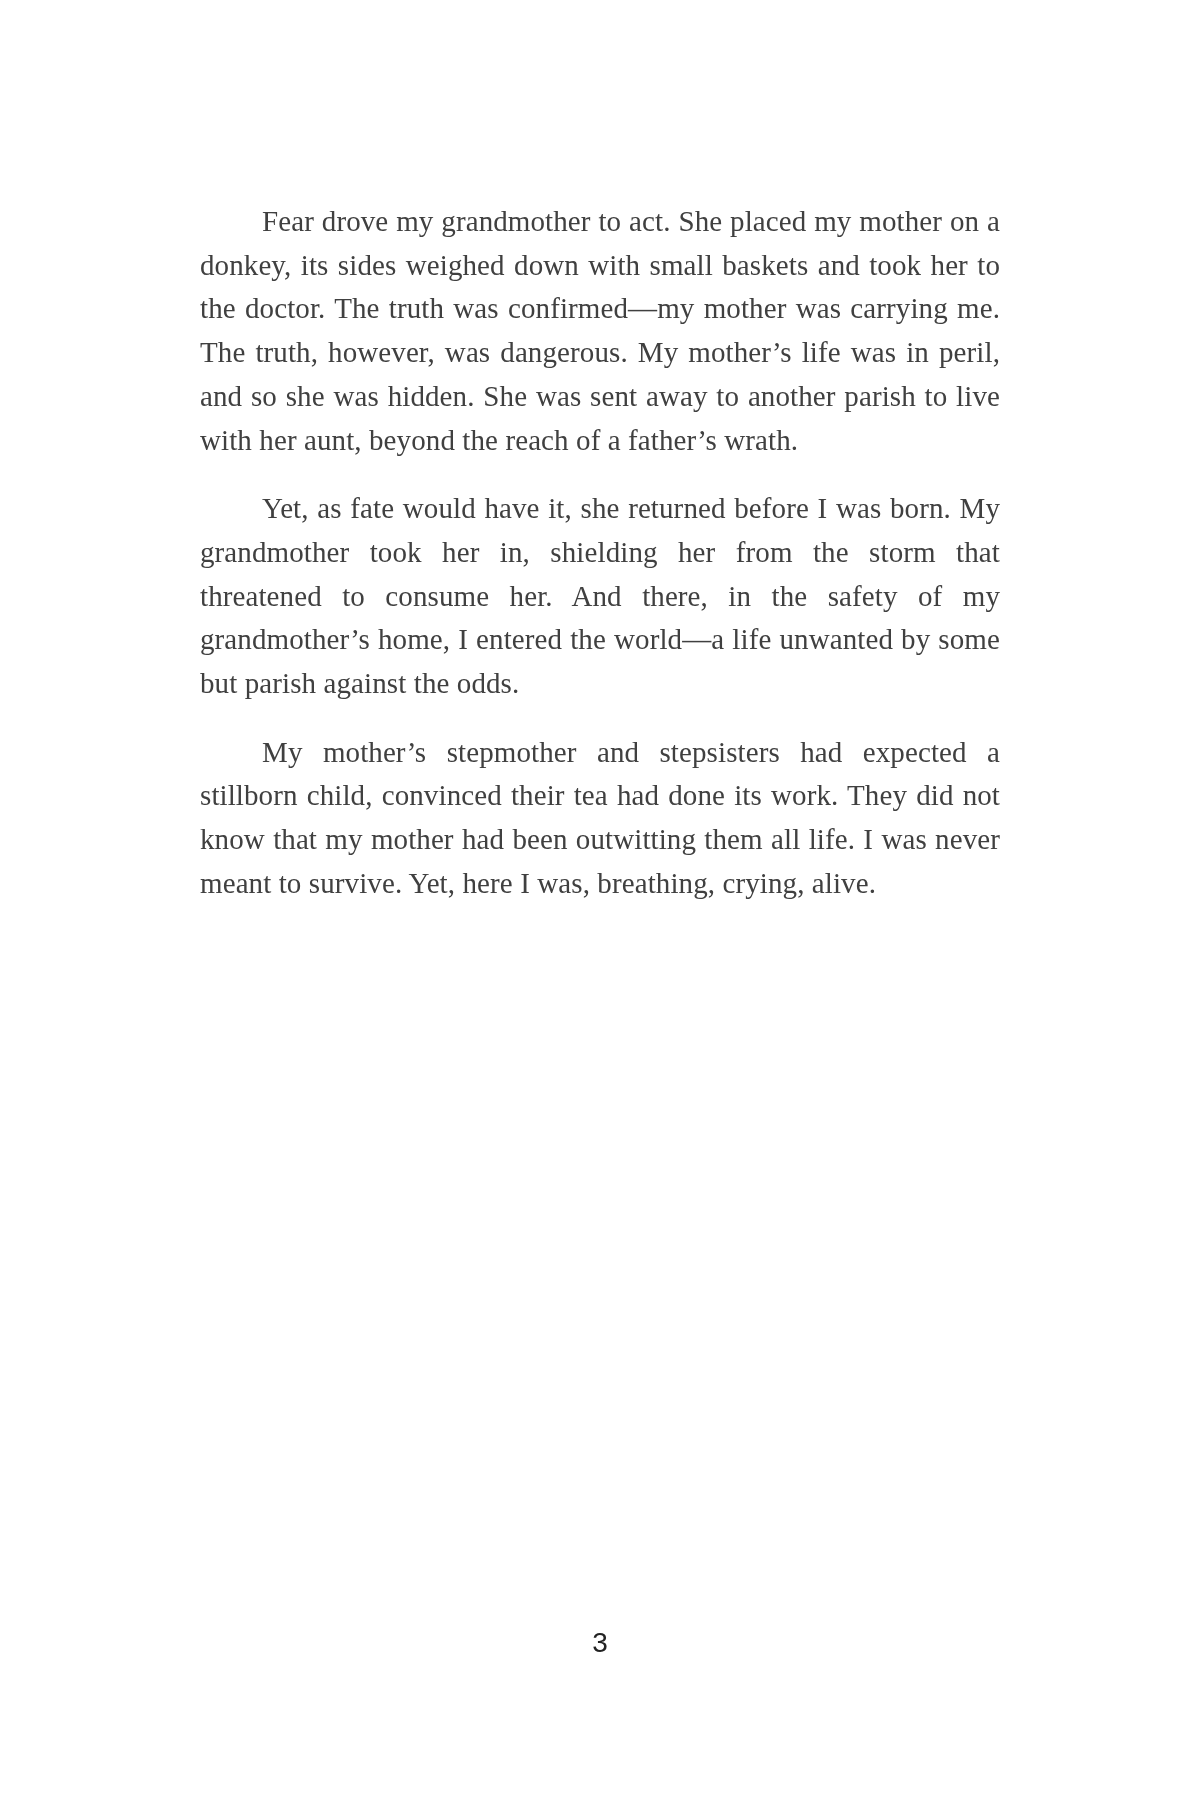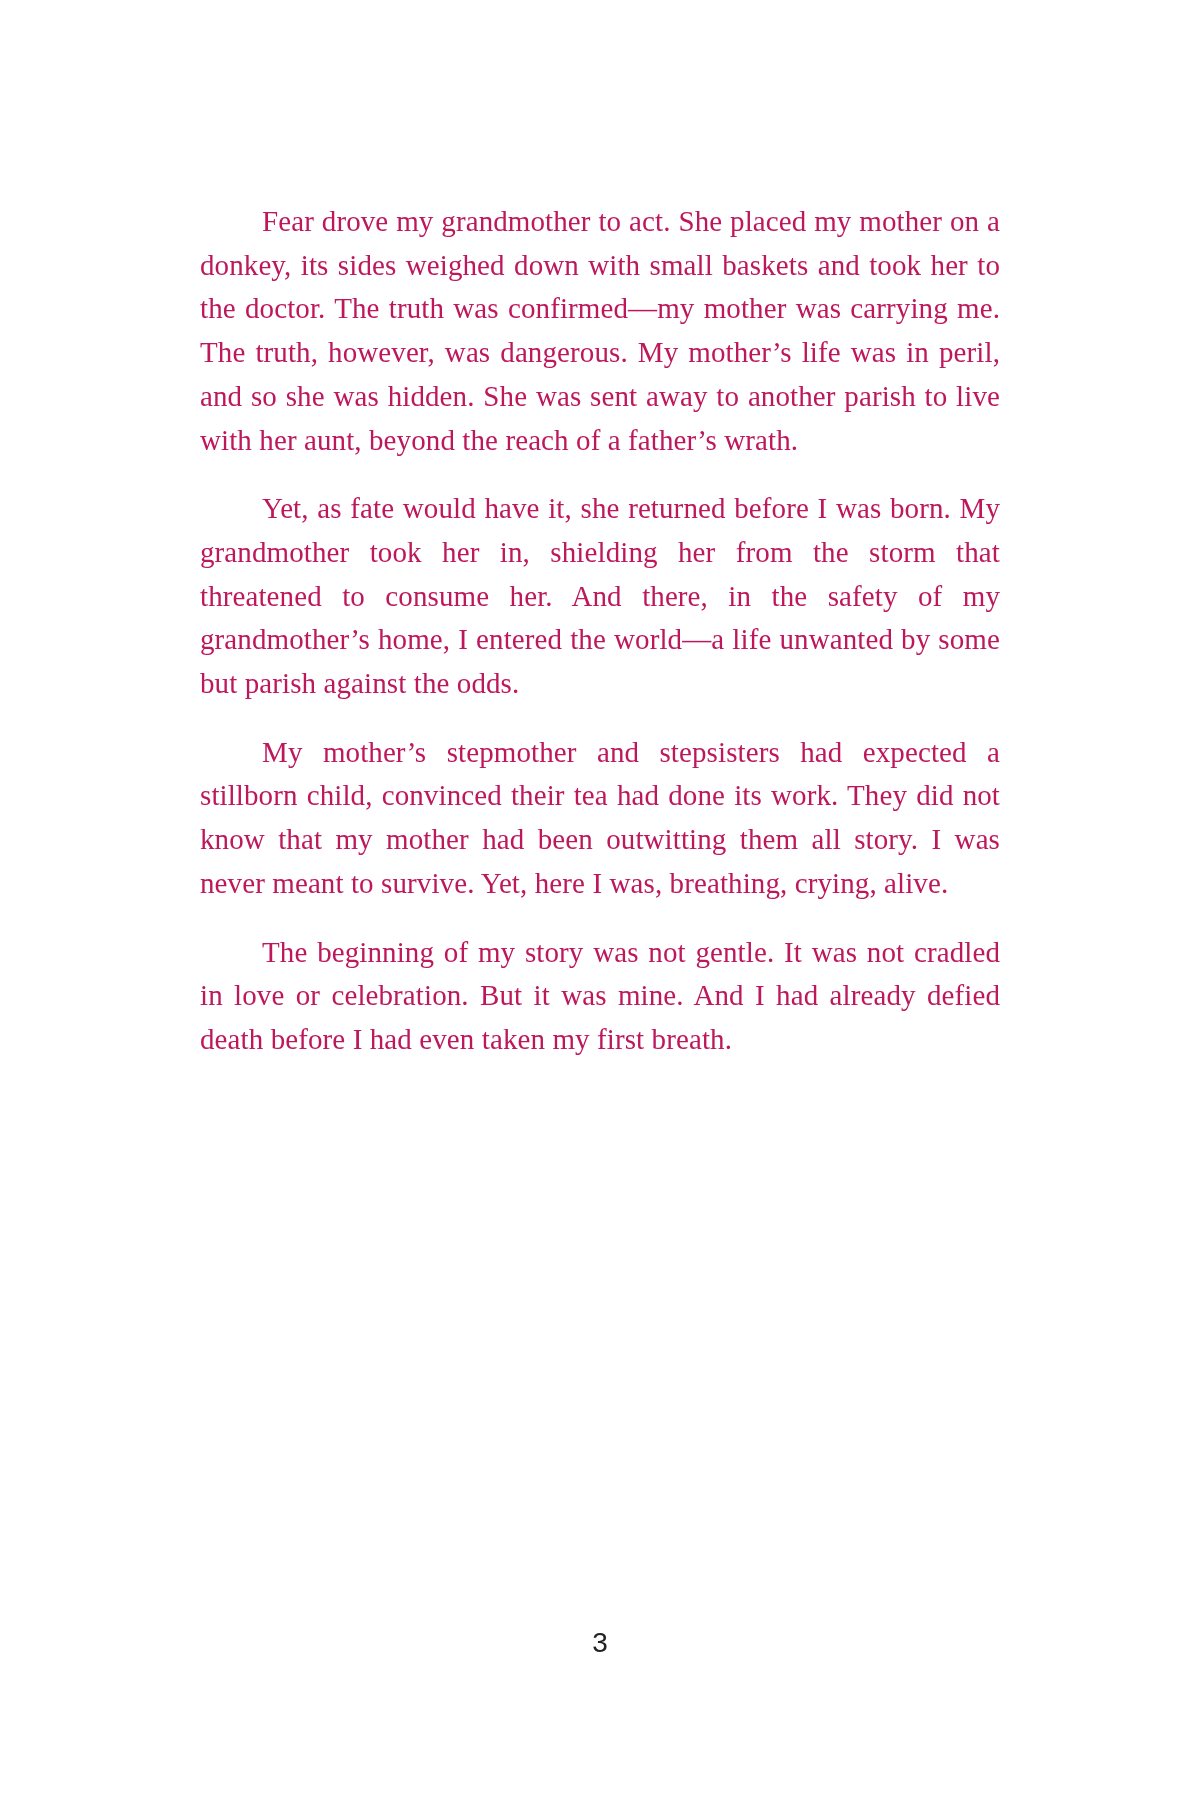--- a/index.html
+++ b/index.html
@@ -27,21 +27,21 @@
     left: 200px;
     top: 200px;
     width: 800px;
   }
   .text-block p {
     margin: 0 0 25px 0;
     padding: 0;
     font-family: "Liberation Serif", serif;
     font-size: 29px;
     line-height: 43.7px;
-    color: #be185d;
+    color: #404040;
     text-align: justify;
     text-indent: 62px;
     letter-spacing: 0.1px;
   }
   .page-number {
     position: absolute;
     left: 0;
     top: 1626px;
     width: 1200px;
     text-align: center;
@@ -51,17 +51,16 @@
     color: #222222;
   }
 </style>
 </head>
 <body>
 
 <div class="page">
   <div class="text-block">
     <p>Fear drove my grandmother to act. She placed my mother on a donkey, its sides weighed down with small baskets and took her to the doctor. The truth was confirmed—my mother was carrying me. The truth, however, was dangerous. My mother’s life was in peril, and so she was hidden. She was sent away to another parish to live with her aunt, beyond the reach of a father’s wrath.</p>
     <p>Yet, as fate would have it, she returned before I was born. My grandmother took her in, shielding her from the storm that threatened to consume her. And there, in the safety of my grandmother’s home, I entered the world—a life unwanted by some but parish against the odds.</p>
-    <p>My mother’s stepmother and stepsisters had expected a stillborn child, convinced their tea had done its work. They did not know that my mother had been outwitting them all story. I was never meant to survive. Yet, here I was, breathing, crying, alive.</p>
-    <p>The beginning of my story was not gentle. It was not cradled in love or celebration. But it was mine. And I had already defied death before I had even taken my first breath.</p>
+    <p>My mother’s stepmother and stepsisters had expected a stillborn child, convinced their tea had done its work. They did not know that my mother had been outwitting them all life. I was never meant to survive. Yet, here I was, breathing, crying, alive.</p>
   </div>
   <div class="page-number">3</div>
 </div>
 
 </body></html>

